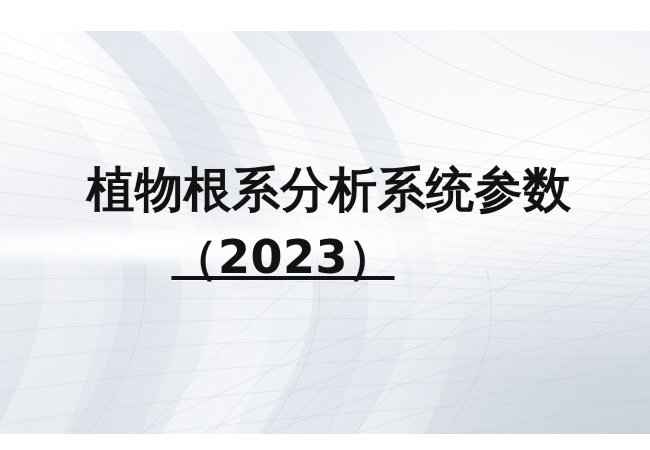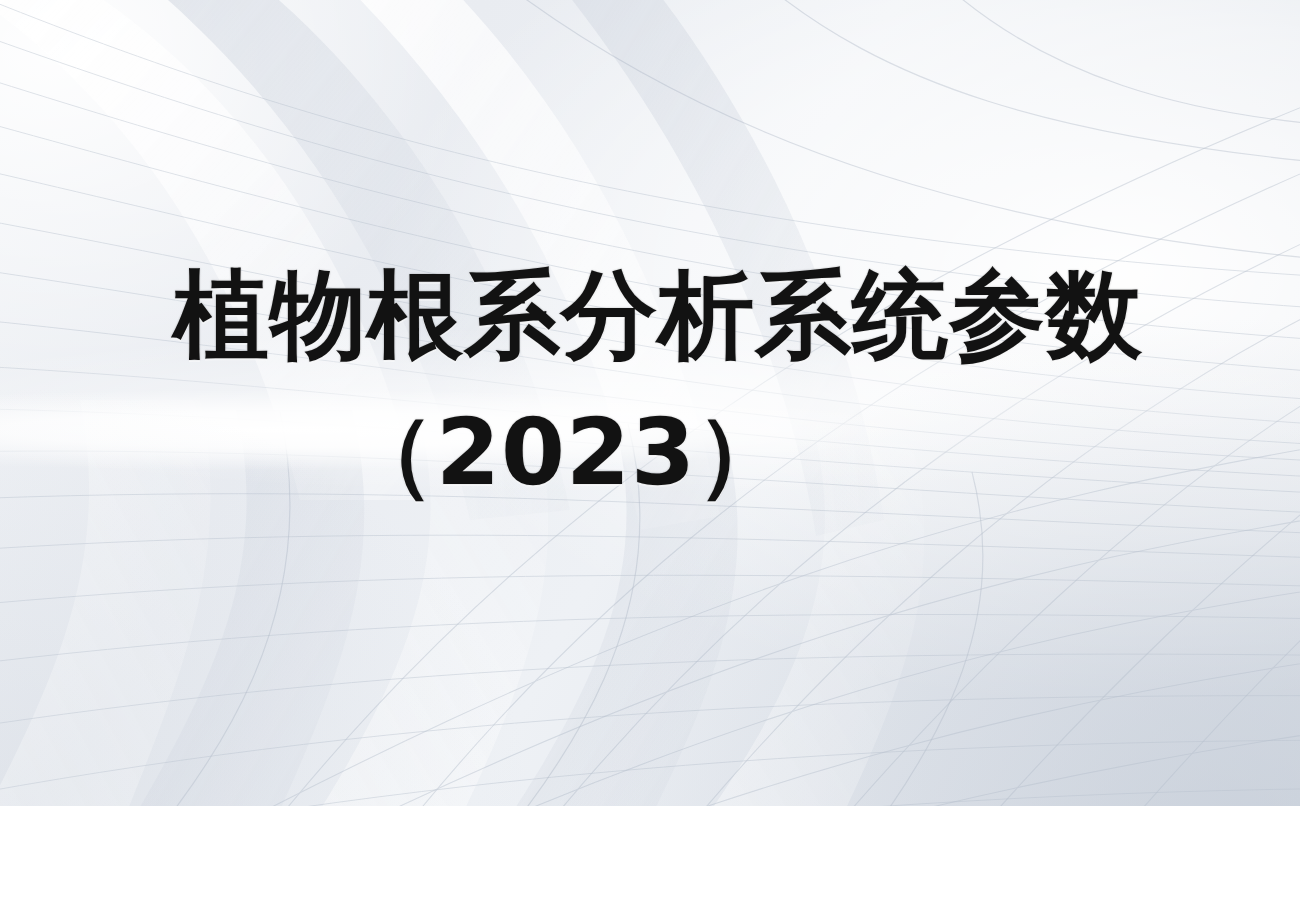--- a/index.html
+++ b/index.html
@@ -9,20 +9,21 @@
     background: #ffffff;
   }
 
   #slide {
     position: relative;
     width: 650px;
     height: 403px;
     overflow: hidden;
     background: #c4b5fd;
     font-family: "DejaVu Sans", "Liberation Sans", sans-serif;
+    margin-top: 31px;
   }
 
   
   .bg-layer {
     position: absolute;
     inset: 0;
     pointer-events: none;
   }
 
   
@@ -80,20 +81,21 @@
 
   .title-main {
     font-size: 48px;
     padding-left: 8px;
   }
 
   .title-year {
     font-size: 46px;
     margin-top: 21px;
     padding-right: 84px;
+    text-decoration: underline;
   }
 </style>
 </head>
 <body>
 
 <div id="slide">
 
   <div class="bg-layer bg-base"></div>
 
   <svg class="bg-layer bg-ribbons" viewBox="0 0 650 450" preserveAspectRatio="none" xmlns="http://www.w3.org/2000/svg">

